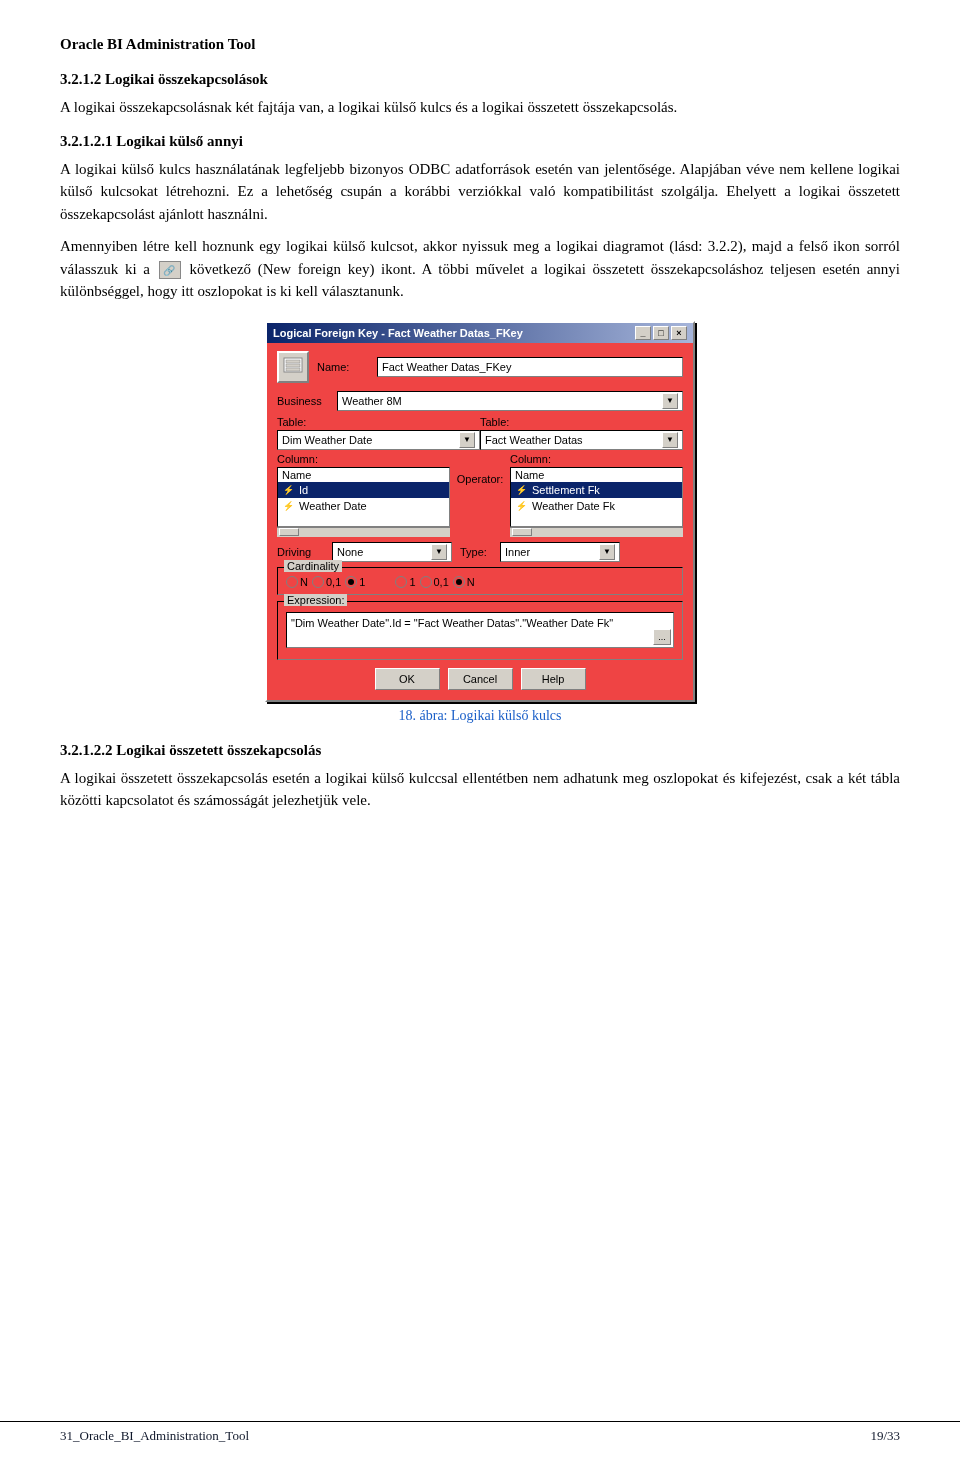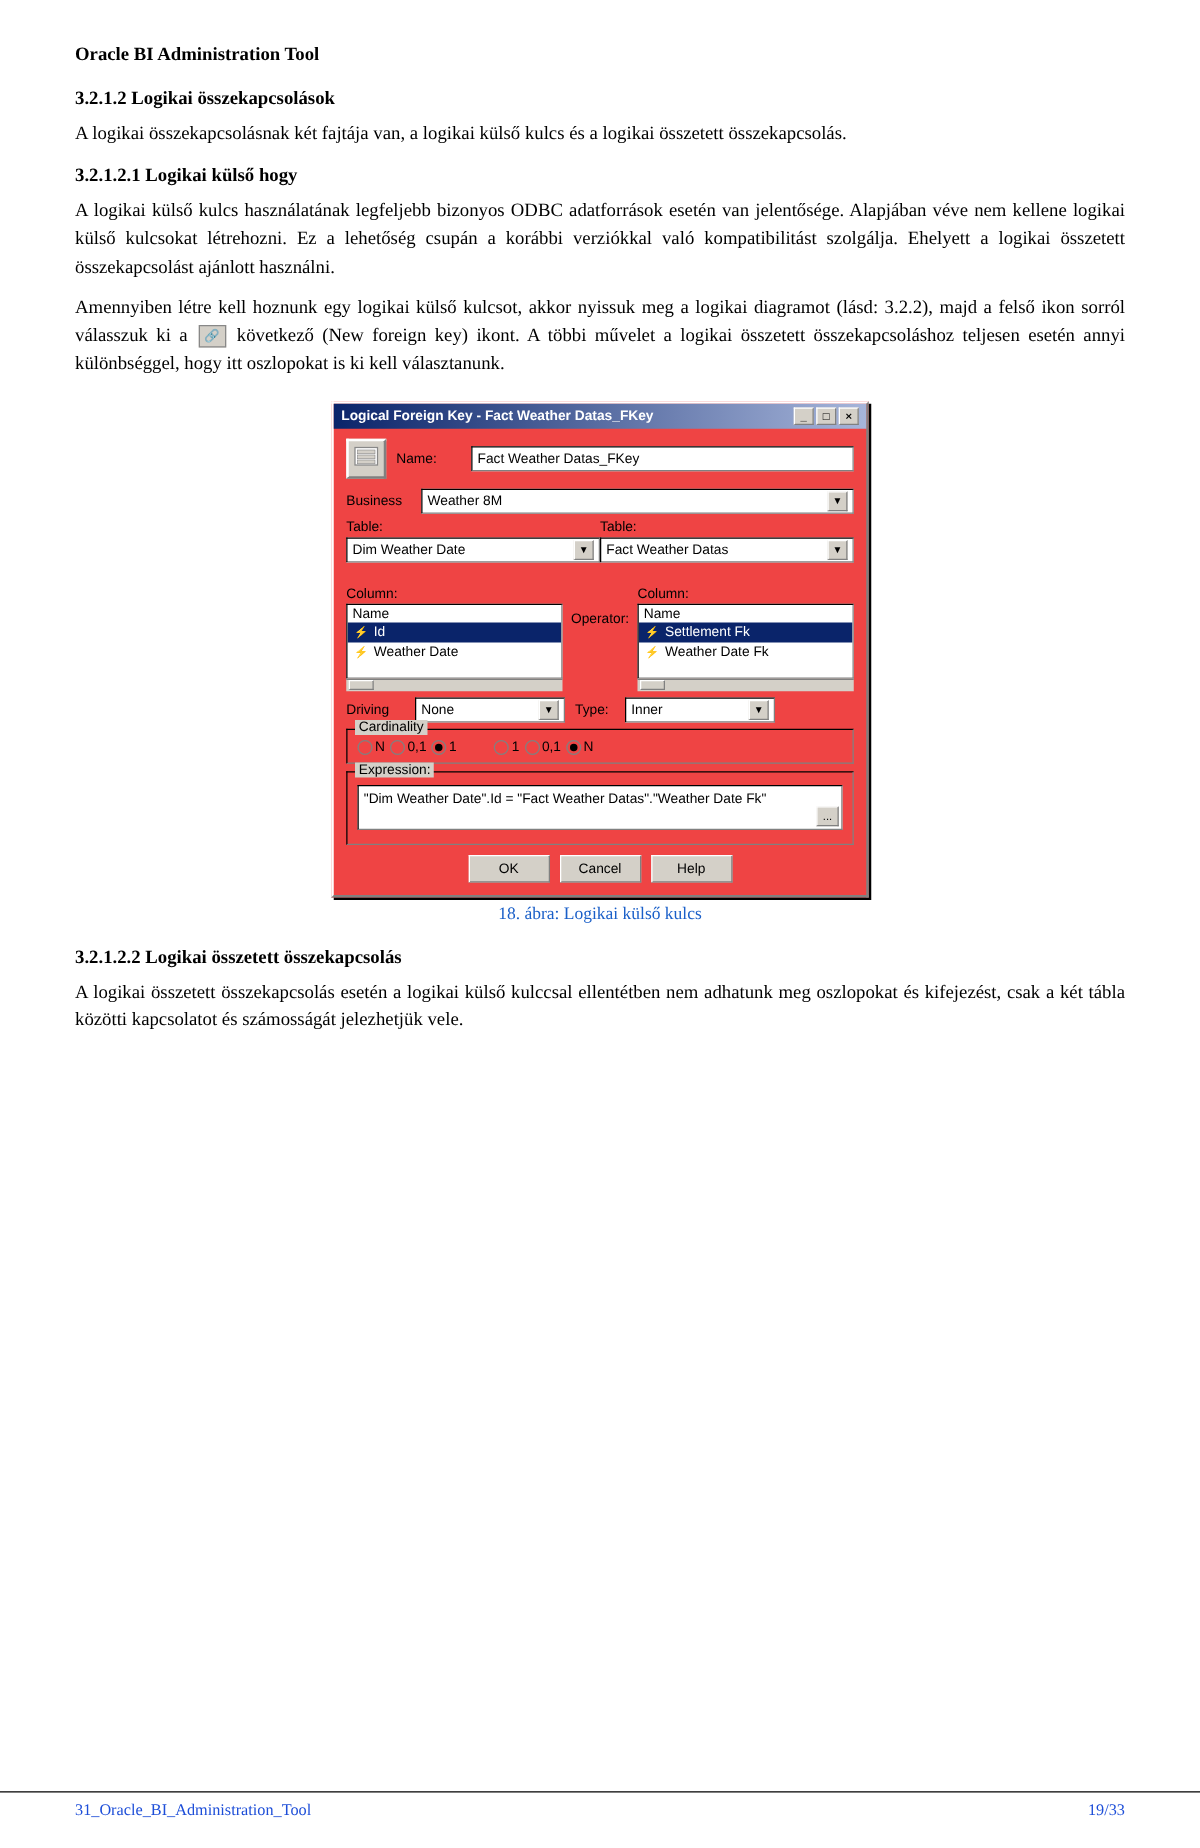--- a/index.html
+++ b/index.html
@@ -145,21 +145,21 @@
       border-right: 1px solid #808080;
       border-bottom: 1px solid #808080;
       display: flex;
       align-items: center;
       justify-content: center;
       font-size: 8px;
     }
     .two-col {
       display: flex;
       gap: 0;
-      margin-bottom: 19px;
+      margin-bottom: 3px;
     }
     .col-block {
       flex: 1;
     }
     .col-block-label {
       font-size: 11px;
       margin-bottom: 2px;
     }
     .listbox {
       background: #fff;
@@ -310,23 +310,23 @@
       margin-top: 6px;
       margin-bottom: 18px;
     }
     .footer {
       position: absolute;
       bottom: 18px;
       left: 0;
       right: 0;
       display: flex;
       justify-content: space-between;
-      padding: 4px 60px;
+      padding: 16px 60px;
       font-size: 13px;
-      color: #1d4ed8;
+      color: #0f172a;
       border-top: 1px solid #000;
       padding-top: 6px;
       font-family: Liberation Serif, serif;
     }
     .inline-icon {
       display: inline-block;
       width: 22px;
       height: 18px;
       background: #d4d0c8;
       border: 1px solid #888;
@@ -356,21 +356,21 @@
 </head>
 <body>
 
 <div class="page">
 
   <div class="doc-title">Oracle BI Administration Tool</div>
 
   <h2>3.2.1.2  Logikai összekapcsolások</h2>
   <p>A logikai összekapcsolásnak két fajtája van, a logikai külső kulcs és a logikai összetett összekapcsolás.</p>
 
-  <h3>3.2.1.2.1  Logikai külső hogy</h3>
+  <h3>3.2.1.2.1  Logikai külső annyi</h3>
   <p>A logikai külső kulcs használatának legfeljebb bizonyos ODBC adatforrások esetén van jelentősége. Alapjában véve nem kellene logikai külső kulcsokat létrehozni. Ez a lehetőség csupán a korábbi verziókkal való kompatibilitást szolgálja. Ehelyett a logikai összetett összekapcsolást ajánlott használni.</p>
   <p>
     <span>Amennyiben létre kell hoznunk egy logikai külső kulcsot, akkor nyissuk meg a logikai diagramot (lásd: 3.2.2), majd a felső ikon sorról válasszuk ki a </span>
     <span class="inline-icon">🔗</span>
     <span> következő (New foreign key) ikont. A többi művelet a logikai összetett összekapcsoláshoz teljesen esetén annyi különbséggel, hogy itt oszlopokat is ki kell választanunk.</span>
   </p>
 
   <div class="dialog-container">
     <div class="dialog">
 

